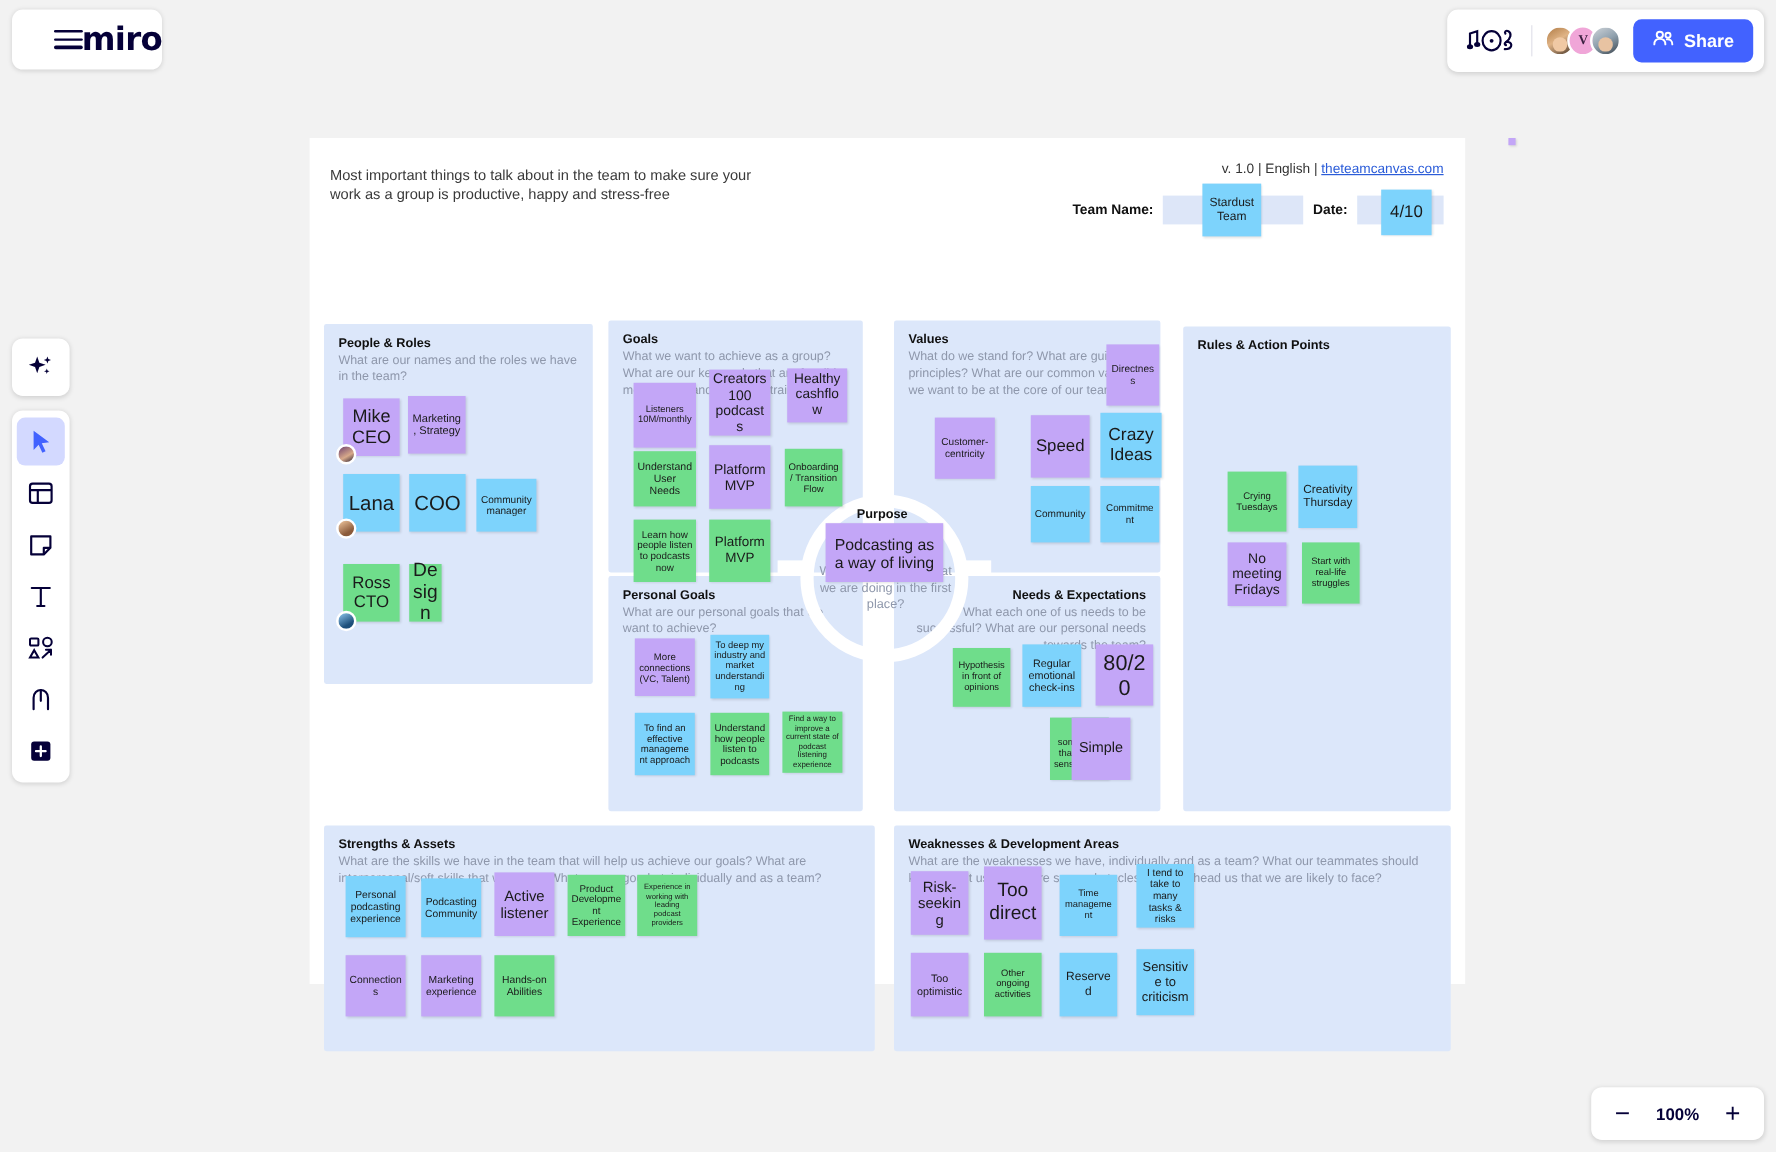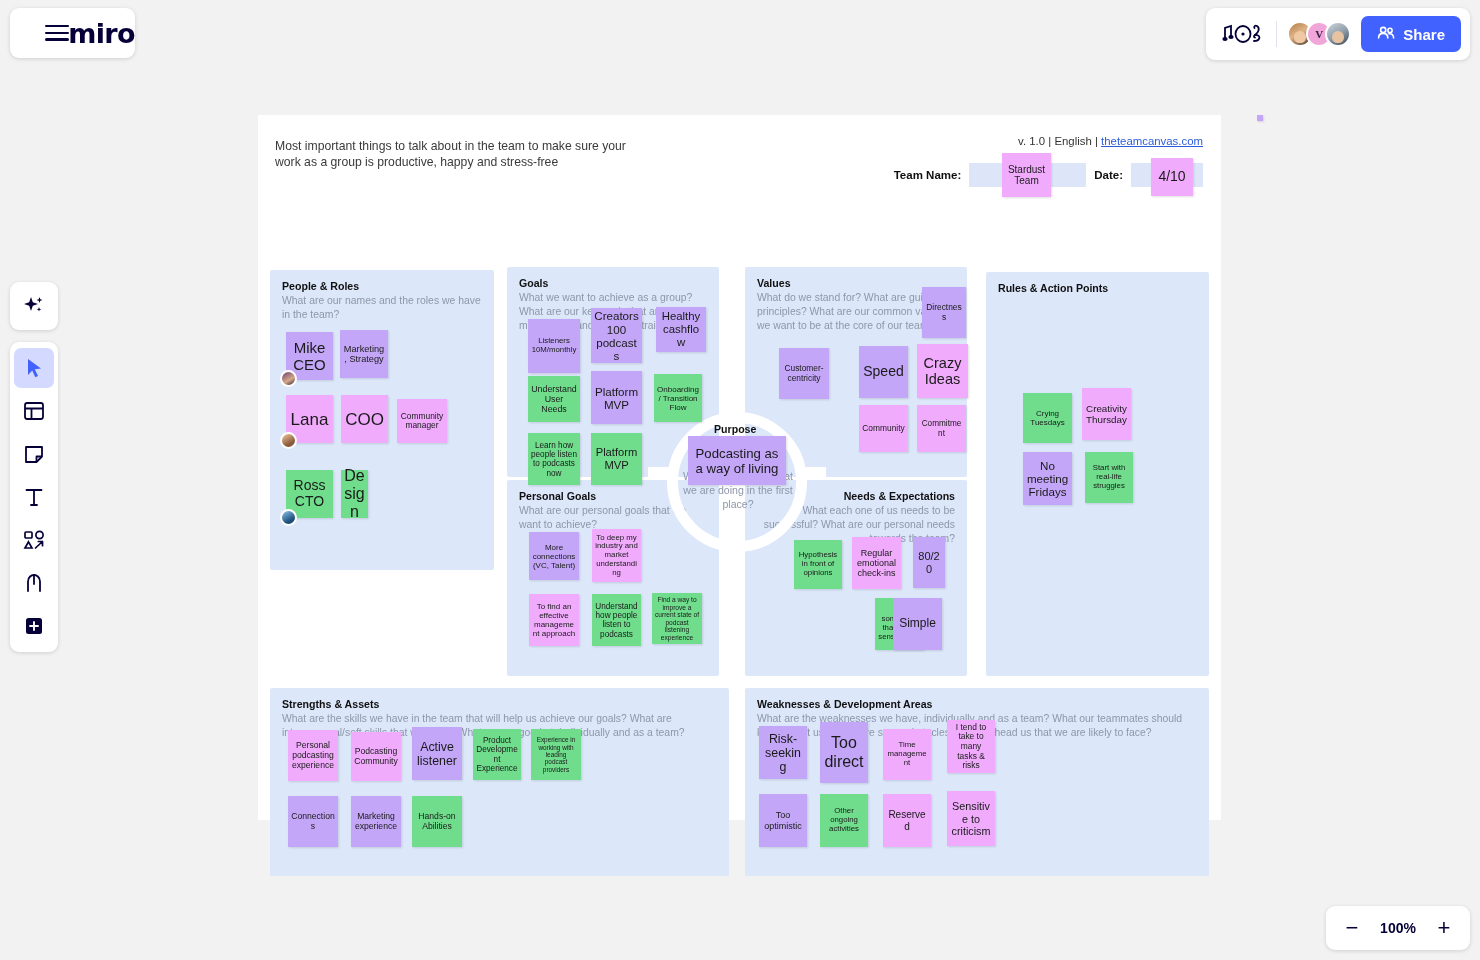--- a/index.html
+++ b/index.html
@@ -105,21 +105,21 @@
   .p-desc{font-size:10.4px;color:#8e97ab;line-height:1.32;}
 
   
   .note{
     position:absolute; display:flex;align-items:center;justify-content:center;
     text-align:center; color:#1a1a1a; padding:3px;
     box-shadow:1px 1px 2px rgba(0,0,0,.12);
     line-height:1.14; word-break:break-word;
   }
   .pp{background:#c3a6f7}
-  .yy{background:#f0abfc}
+  .yy{background:#7dd3fc}
   .gg{background:#6fdd8b}
 
   
   .circle-ring{
     position:absolute; border-radius:50%;
     border:11px solid #fff; background:transparent;
   }
   .purpose-lbl{position:absolute;font-size:10.6px;font-weight:700;color:#101010;}
   .purpose-desc{position:absolute;font-size:10.6px;color:#8e97ab;text-align:center;line-height:1.32;}
   .hbar{position:absolute;background:#fff;}
@@ -333,21 +333,21 @@
 
     <div class="note pp" style="left:664px;top:107px;width:44px;height:51px;font-size:8.4px;">Directness</div>
     <div class="note pp" style="left:521px;top:168px;width:50px;height:51px;font-size:8.4px;">Customer-centricity</div>
     <div class="note pp" style="left:601px;top:166px;width:49px;height:52px;font-size:14px;">Speed</div>
     <div class="note yy" style="left:659px;top:164px;width:51px;height:54px;font-size:14.5px;">Crazy Ideas</div>
     <div class="note yy" style="left:601px;top:225px;width:49px;height:47px;font-size:8.4px;">Community</div>
     <div class="note yy" style="left:659px;top:225px;width:49px;height:47px;font-size:8.2px;">Commitment</div>
 
     <div class="note gg" style="left:536px;top:360px;width:48px;height:49px;font-size:7.8px;">Hypothesis in front of opinions</div>
     <div class="note yy" style="left:594px;top:357px;width:49px;height:52px;font-size:9px;">Regular emotional check-ins</div>
-    <div class="note pp" style="left:655px;top:357px;width:32px;height:51px;font-size:11px;">80/20</div>
+    <div class="note pp" style="left:655px;top:357px;width:48px;height:51px;font-size:18px;">80/20</div>
     <div class="note gg" style="left:571px;top:418px;width:49px;height:52px;font-size:7.8px;margin-left:46px;">Do something that make sense for us</div>
     <div class="note pp" style="left:635px;top:418px;width:49px;height:52px;font-size:12px;">Simple</div>
 
     <div class="note gg" style="left:765px;top:213px;width:49px;height:50px;font-size:8px;">Crying Tuesdays</div>
     <div class="note yy" style="left:824px;top:208px;width:49px;height:52px;font-size:9.8px;">Creativity Thursday</div>
     <div class="note pp" style="left:765px;top:272px;width:49px;height:53px;font-size:11.6px;">No meeting Fridays</div>
     <div class="note gg" style="left:827px;top:272px;width:48px;height:51px;font-size:7.8px;">Start with real-life struggles</div>
 
     <div class="note yy" style="left:30px;top:550px;width:50px;height:51px;font-size:8.6px;text-align:center;">Personal podcasting experience</div>
     <div class="note yy" style="left:93px;top:552px;width:50px;height:49px;font-size:8.6px;">Podcasting Community</div>

